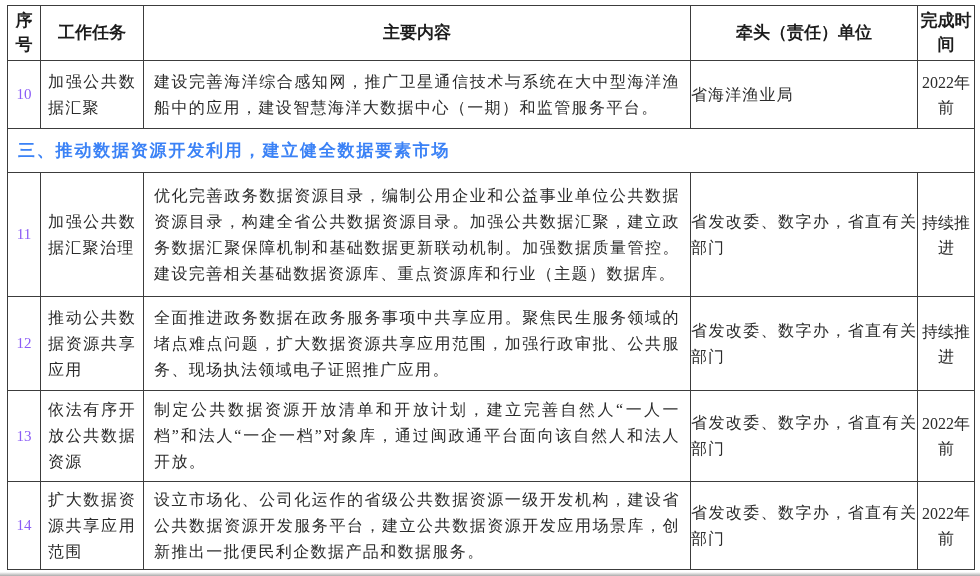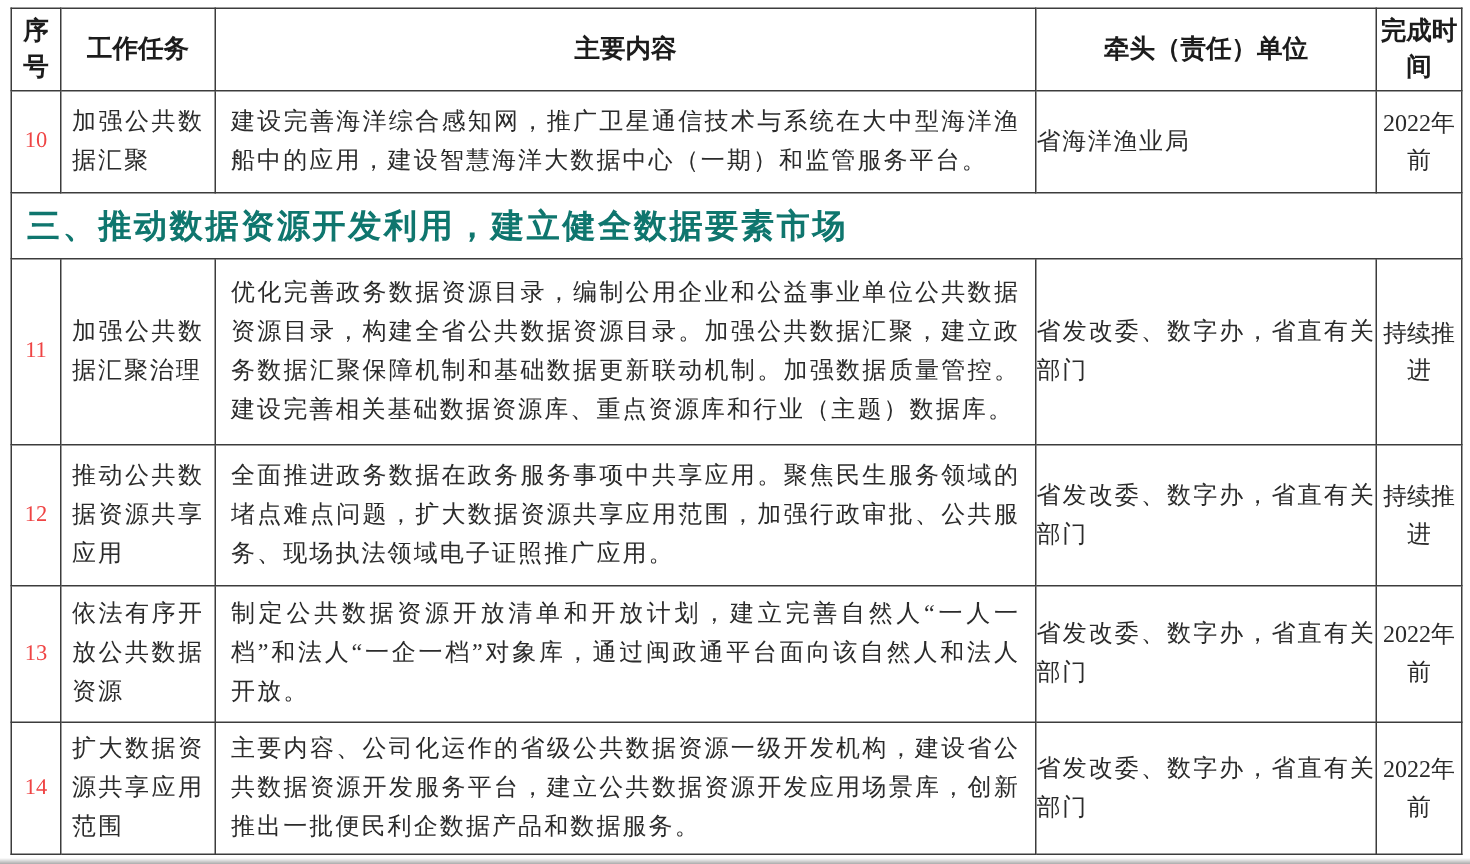--- a/index.html
+++ b/index.html
@@ -40,21 +40,21 @@
     color: #1c1c1c;
     text-align: center;
     line-height: 24px;
     padding: 0 2px;
   }
   
   td.c-no {
     text-align: center;
     font-size: 15px;
     font-family: "Liberation Serif", "DejaVu Serif", serif;
-    color: #ef4444;
+    color: #8b5cf6;
   }
   td.c-task {
     padding: 0 7px;
     font-size: 16px;
     line-height: 26px;
     letter-spacing: 1.3px;
     text-align: justify;
     text-justify: inter-ideograph;
   }
   td.c-content {
@@ -80,22 +80,22 @@
     padding: 0 4px;
   }
   tr.r10 { height: 68px; }
   tr.sec { height: 44px; }
   tr.r11 { height: 124px; }
   tr.r12 { height: 94px; }
   tr.r13 { height: 91px; }
   tr.r14 { height: 88px; }
   td.c-section {
     font-weight: bold;
-    font-size: 22px;
-    color: #0f766e;
+    font-size: 17px;
+    color: #3b82f6;
     letter-spacing: 1.8px;
     padding: 0 0 0 10px;
     font-family: "Liberation Serif", "DejaVu Serif", serif;
   }
   .bottom-edge {
     position: absolute;
     left: 0;
     bottom: 0;
     width: 980px;
     height: 4px;
@@ -155,20 +155,20 @@
         <td class="c-no">13</td>
         <td class="c-task">依法有序开放公共数据资源</td>
         <td class="c-content">制定公共数据资源开放清单和开放计划，建立完善自然人“一人一档”和法人“一企一档”对象库，通过闽政通平台面向该自然人和法人开放。</td>
         <td class="c-unit">省发改委、数字办，省直有关部门</td>
         <td class="c-time">2022年前</td>
       </tr>
 
       <tr class="r14">
         <td class="c-no">14</td>
         <td class="c-task">扩大数据资源共享应用范围</td>
-        <td class="c-content">主要内容、公司化运作的省级公共数据资源一级开发机构，建设省公共数据资源开发服务平台，建立公共数据资源开发应用场景库，创新推出一批便民利企数据产品和数据服务。</td>
+        <td class="c-content">设立市场化、公司化运作的省级公共数据资源一级开发机构，建设省公共数据资源开发服务平台，建立公共数据资源开发应用场景库，创新推出一批便民利企数据产品和数据服务。</td>
         <td class="c-unit">省发改委、数字办，省直有关部门</td>
         <td class="c-time">2022年前</td>
       </tr>
     </tbody>
   </table>
   <div class="bottom-edge"></div>
 </div>
 
 </body></html>

